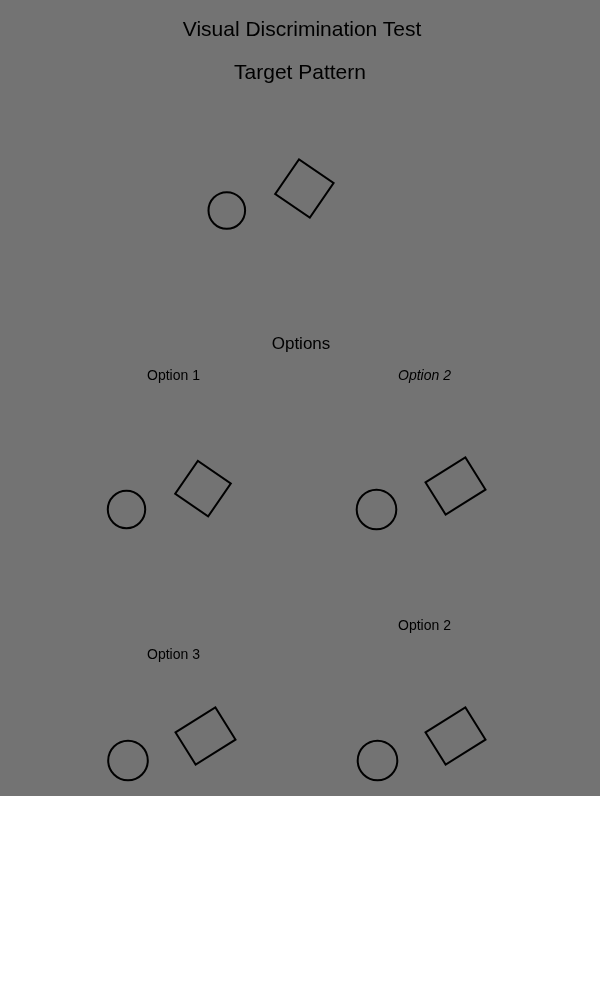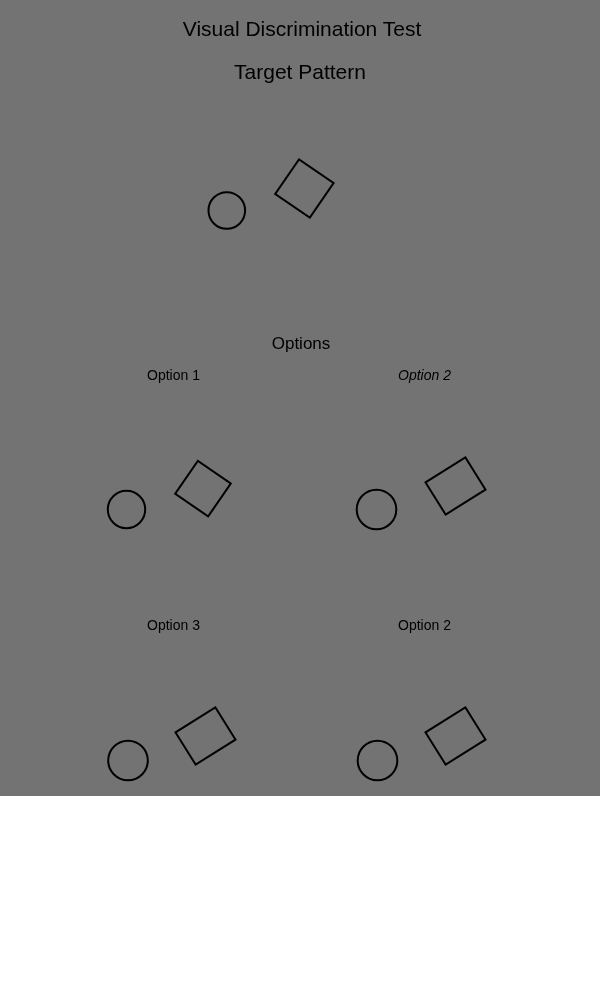--- a/index.html
+++ b/index.html
@@ -52,16 +52,16 @@
     </svg>
 
   <div class="txt page-title" style="left: 302px; top: 28px;">Visual Discrimination Test</div>
 
   <div class="txt sub-heading" style="left: 300px; top: 71px;">Target Pattern</div>
 
   <div class="txt mid-heading" style="left: 301px; top: 343px; text-align: right;">Options</div>
 
   <div class="txt option-label" style="left: 173.5px; top: 375px;">Option 1</div>
   <div class="txt option-label" style="left: 424.5px; top: 375px; font-style: italic;">Option 2</div>
-  <div class="txt option-label" style="left: 173.5px; top: 625px;">Option 3</div>
+  <div class="txt option-label" style="left: 173.5px; top: 654px;">Option 3</div>
   <div class="txt option-label" style="left: 424.5px; top: 624.5px;">Option 2</div>
 
 </div>
 
 </body></html>

